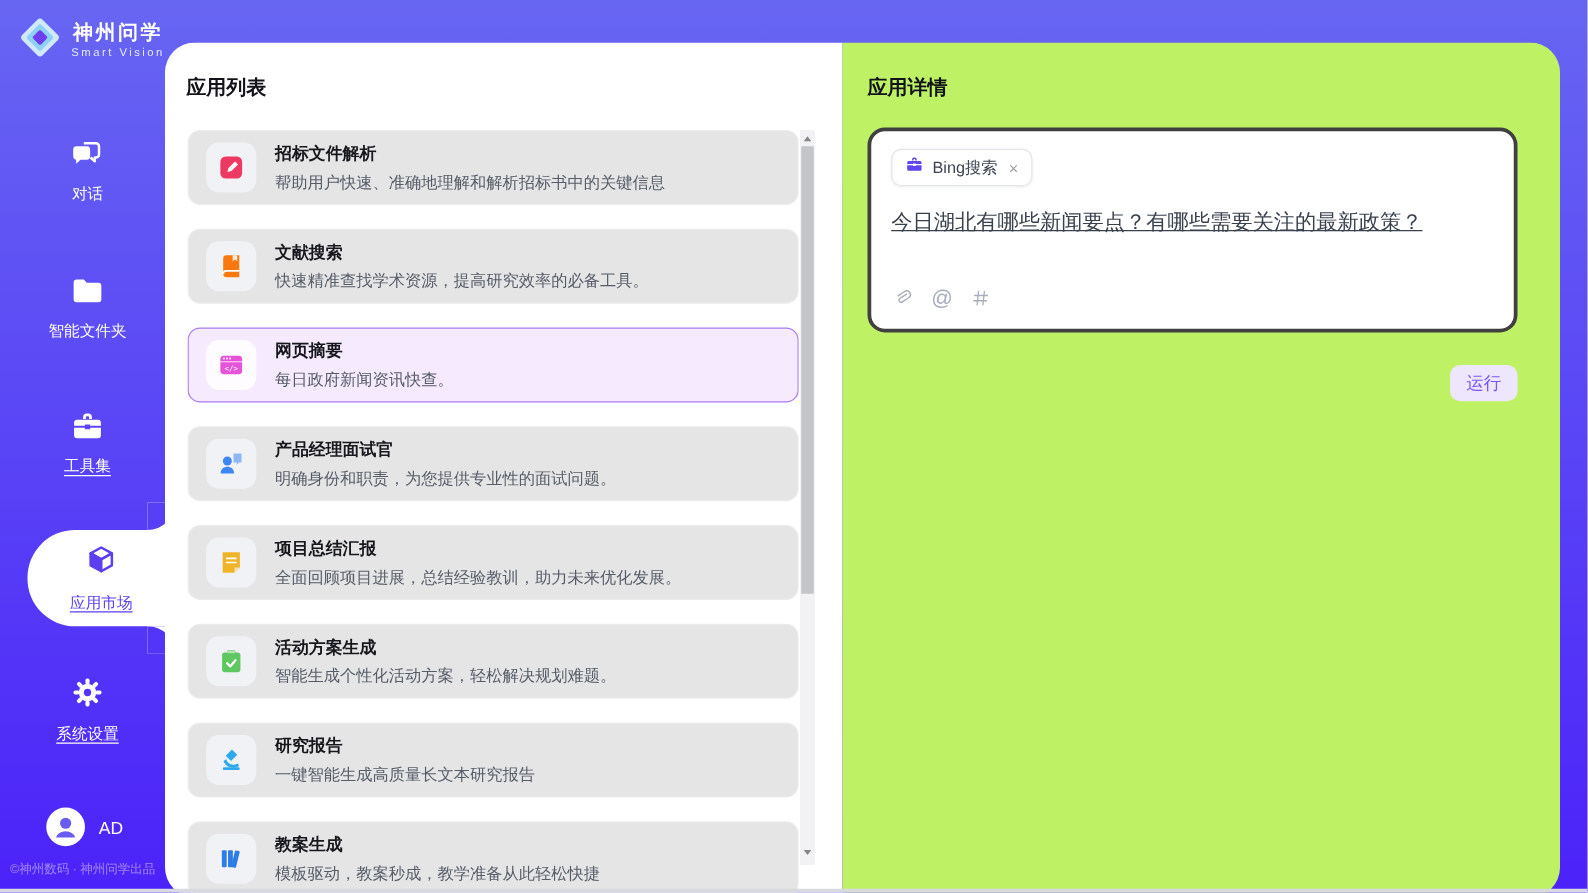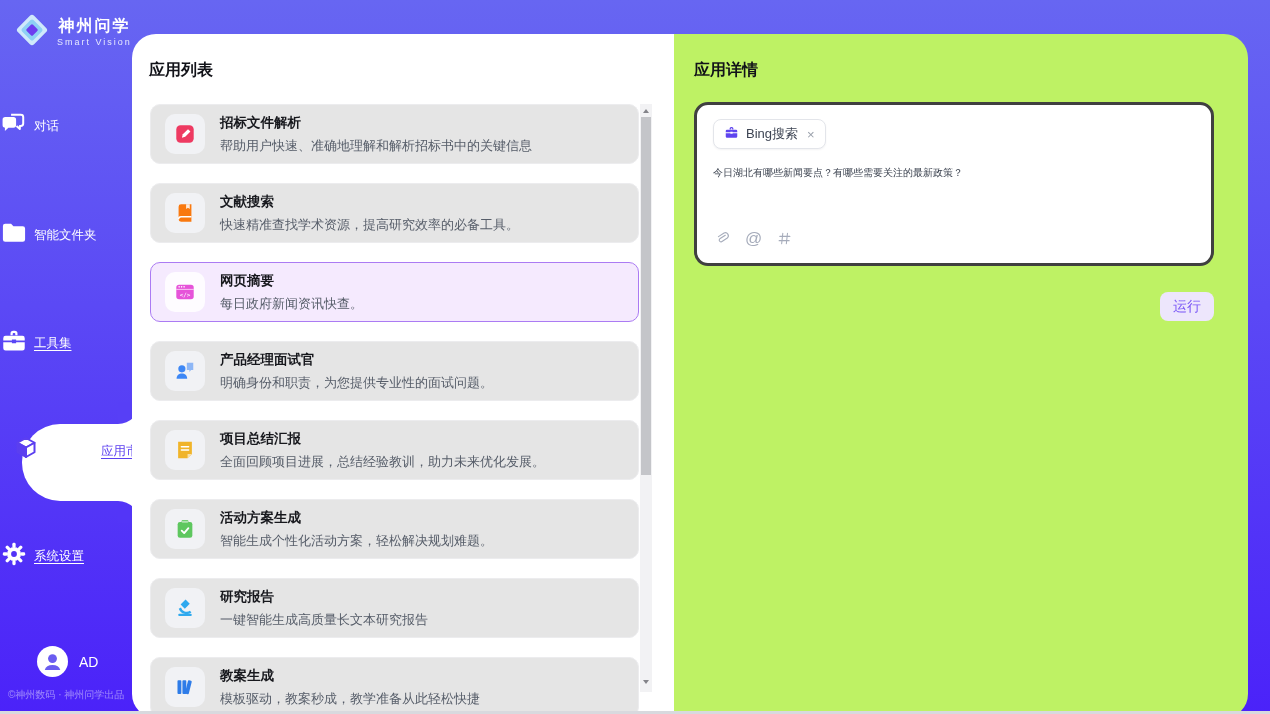--- a/index.html
+++ b/index.html
@@ -6,21 +6,21 @@
   body{
     width:1270px;height:714px;position:relative;overflow:hidden;
     font-family:"Liberation Sans","DejaVu Sans",sans-serif;
     background:linear-gradient(180deg,#6766F2 0%,#4B22F9 100%);
   }
   
   .sidebar{position:absolute;left:0;top:0;width:140px;height:714px;}
   .logo{position:absolute;left:14px;top:12px;display:flex;align-items:center;gap:7px;text-align:center;}
   .logo-t1{color:#fff;font-size:16px;font-weight:bold;letter-spacing:2px;line-height:1.1;}
   .logo-t2{color:#e6e9ff;font-size:9px;letter-spacing:2px;margin-top:2px;}
-  .nav-item{position:absolute;left:0;width:140px;display:flex;flex-direction:row;align-items:center;gap:6px;cursor:pointer;}
+  .nav-item{position:absolute;left:0;width:140px;display:flex;flex-direction:column;align-items:center;gap:6px;cursor:pointer;}
   .nav-label{font-size:12.5px;color:#fff;}
   .u{text-decoration:underline;text-underline-offset:3px;}
   .active-blob{position:absolute;left:22px;top:424px;width:118px;height:77px;background:#fff;border-radius:38px 0 0 38px;}
   .fillet{position:absolute;right:0;width:22px;height:22px;background:#fff;}
   .fillet.ftop{top:402px;}
   .fillet.ftop::after{content:'';position:absolute;inset:0;background:#573FF6;border-bottom-right-radius:100%;}
   .fillet.fbottom{top:501px;}
   .fillet.fbottom::after{content:'';position:absolute;inset:0;background:#5335F7;border-top-right-radius:100%;}
   .active-blob .nav-item{top:11px;}
   .active-blob .nav-label{color:#5B3FF0;}
@@ -51,21 +51,21 @@
   .sb-thumb{position:absolute;left:1px;top:13px;width:10px;height:358px;background:#c4c5c9;cursor:pointer;}
   
   .detail-panel{flex:1;background:#bef264;position:relative;}
   .detail-panel .panel-title{position:absolute;left:20px;top:26px;}
   .detail-card{position:absolute;left:20px;top:68px;width:520px;height:164px;background:#fff;border:3px solid #404040;
     border-radius:14px;box-sizing:border-box;padding:14px 16px 16px;display:flex;flex-direction:column;}
   .tool-tag{display:inline-flex;align-items:center;gap:7px;border:1px solid #e3e5ea;border-radius:8px;padding:0 10px;height:28px;
     width:max-content;background:#fff;box-shadow:0 1px 2px rgba(20,20,40,0.05);}
   .tag-label{font-size:13px;color:#3c4352;}
   .tag-close{font-size:13px;color:#9aa0ab;cursor:pointer;margin-left:2px;line-height:1;}
-  .query{margin-top:17px;font-size:10px;color:#3a414e;flex:1;}
+  .query{margin-top:17px;font-size:17px;color:#3a414e;flex:1;text-decoration:underline;}
   .composer-icons{display:flex;align-items:center;gap:14px;color:#a6acbb;}
   .ci{display:flex;align-items:center;justify-content:center;cursor:pointer;}
   .at-glyph{font-size:17px;line-height:1;color:#a6acbb;}
   .run-btn{position:absolute;top:258px;right:34px;height:29px;padding:0 13px;background:#EDE6FC;color:#7A57F6;
     font-size:14px;border-radius:8px;display:flex;align-items:center;cursor:pointer;}
   .bottom-strip{position:absolute;left:0;bottom:0;width:1270px;height:3px;background:#d8d9de;}
 </style>
 </head>
 <body>
 

